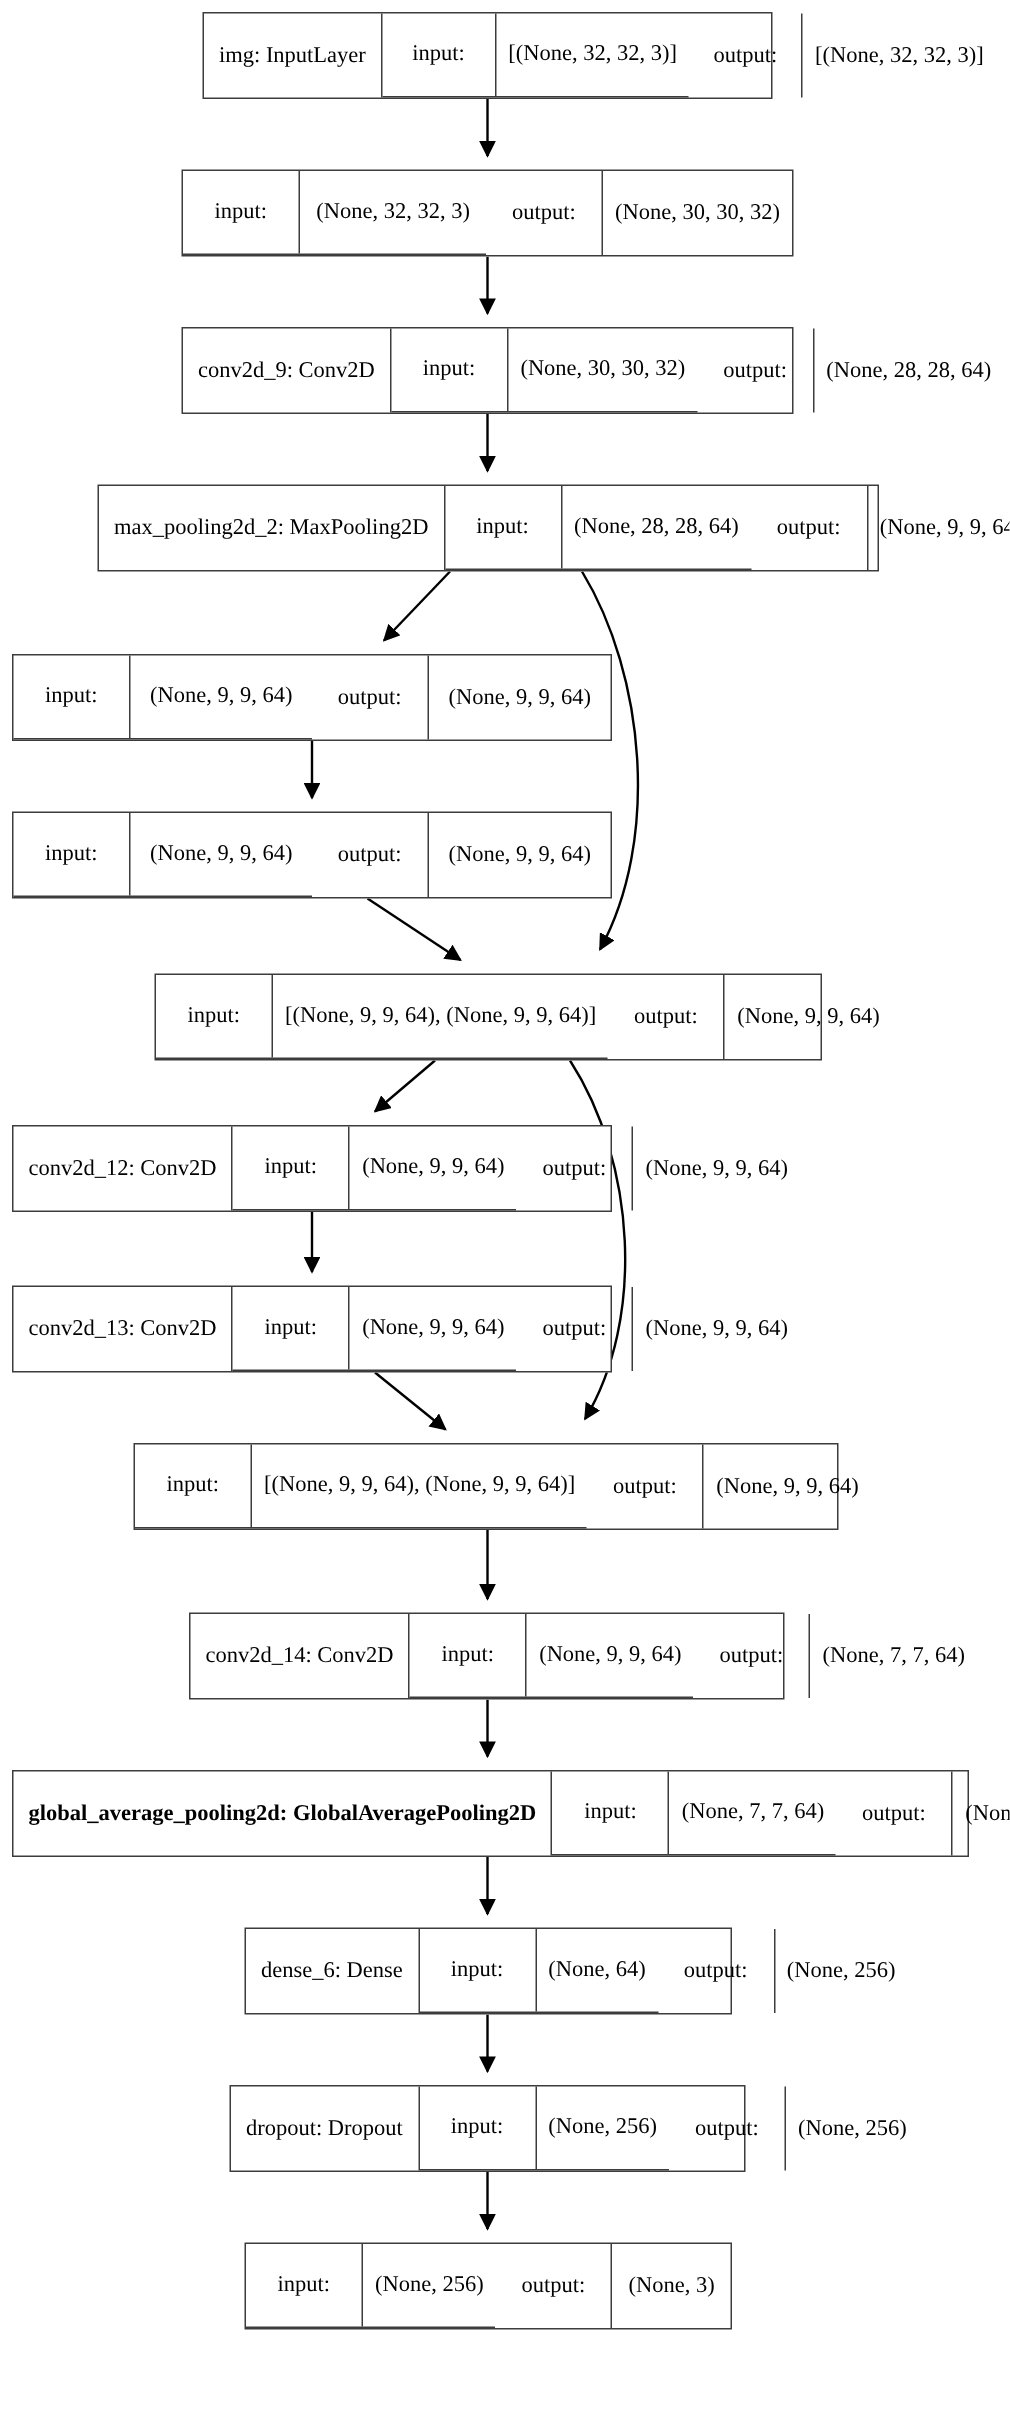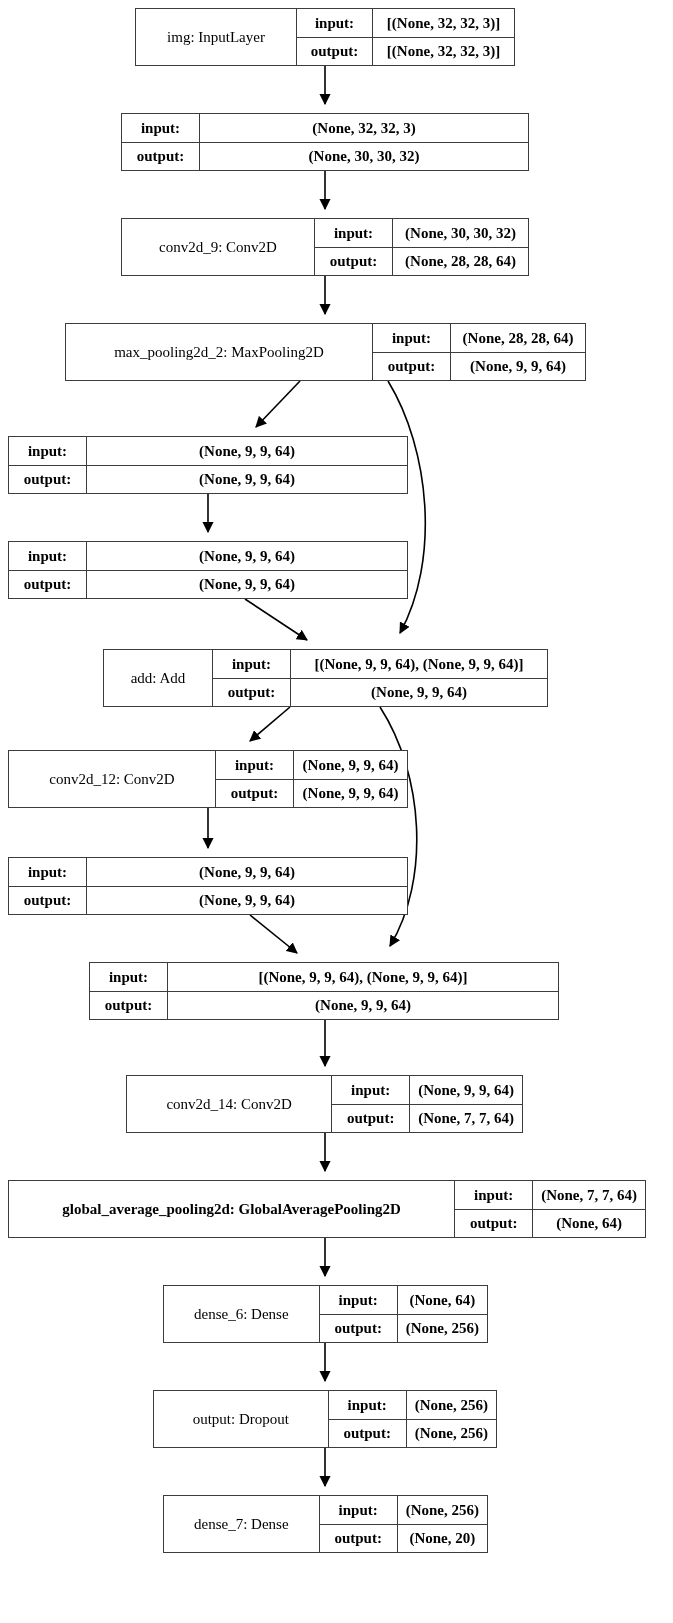--- a/index.html
+++ b/index.html
@@ -43,23 +43,21 @@
     display: flex;
     align-items: center;
     justify-content: center;
     padding: 0 10px;
     border-right: 1px solid #3c3c3c;
     white-space: nowrap;
     text-align: center;
   }
   .io {
     display: flex;
-    flex-direction: column;
     flex: 1 1 auto;
-    font-weight: bold;
   }
   .io-row {
     display: flex;
     flex-direction: row;
     flex: 1 1 0;
     align-items: stretch;
   }
   .io-row.top {
     border-bottom: 1px solid #3c3c3c;
   }
@@ -197,21 +195,20 @@
             <div class="io-label" style="width: 78px;">input:</div>
             <div class="io-value">(None, 9, 9, 64)</div>
           </div>
           <div class="io-row">
             <div class="io-label" style="width: 78px;">output:</div>
             <div class="io-value">(None, 9, 9, 64)</div>
           </div>
         </div>
       </div>
       <div class="node" style="left: 103px; top: 649px; width: 445px; height: 58px;">
-        <div class="node-name" style="width: 88px;">add: Add</div>
         <div class="io">
           <div class="io-row top">
             <div class="io-label" style="width: 78px;">input:</div>
             <div class="io-value">[(None, 9, 9, 64), (None, 9, 9, 64)]</div>
           </div>
           <div class="io-row">
             <div class="io-label" style="width: 78px;">output:</div>
             <div class="io-value">(None, 9, 9, 64)</div>
           </div>
         </div>
@@ -223,20 +220,21 @@
             <div class="io-label" style="width: 78px;">input:</div>
             <div class="io-value">(None, 9, 9, 64)</div>
           </div>
           <div class="io-row">
             <div class="io-label" style="width: 78px;">output:</div>
             <div class="io-value">(None, 9, 9, 64)</div>
           </div>
         </div>
       </div>
       <div class="node" style="left: 8px; top: 857px; width: 400px; height: 58px;">
+        <div class="node-name" style="width: 186px;">conv2d_13: Conv2D</div>
         <div class="io">
           <div class="io-row top">
             <div class="io-label" style="width: 78px;">input:</div>
             <div class="io-value">(None, 9, 9, 64)</div>
           </div>
           <div class="io-row">
             <div class="io-label" style="width: 78px;">output:</div>
             <div class="io-value">(None, 9, 9, 64)</div>
           </div>
         </div>
@@ -286,39 +284,38 @@
             <div class="io-label" style="width: 78px;">input:</div>
             <div class="io-value">(None, 64)</div>
           </div>
           <div class="io-row">
             <div class="io-label" style="width: 78px;">output:</div>
             <div class="io-value">(None, 256)</div>
           </div>
         </div>
       </div>
       <div class="node" style="left: 153px; top: 1390px; width: 344px; height: 58px;">
-        <div class="node-name" style="width: 155px;">output: Dropout</div>
+        <div class="node-name" style="width: 155px;">dropout: Dropout</div>
         <div class="io">
           <div class="io-row top">
             <div class="io-label" style="width: 78px;">input:</div>
             <div class="io-value">(None, 256)</div>
           </div>
           <div class="io-row">
             <div class="io-label" style="width: 78px;">output:</div>
             <div class="io-value">(None, 256)</div>
           </div>
         </div>
       </div>
       <div class="node" style="left: 163px; top: 1495px; width: 325px; height: 58px;">
-        <div class="node-name" style="width: 140px;">dense_7: Dense</div>
         <div class="io">
           <div class="io-row top">
             <div class="io-label" style="width: 78px;">input:</div>
             <div class="io-value">(None, 256)</div>
           </div>
           <div class="io-row">
             <div class="io-label" style="width: 78px;">output:</div>
-            <div class="io-value">(None, 20)</div>
+            <div class="io-value">(None, 3)</div>
           </div>
         </div>
       </div>
     </div>
 </div>
 
 </body></html>

